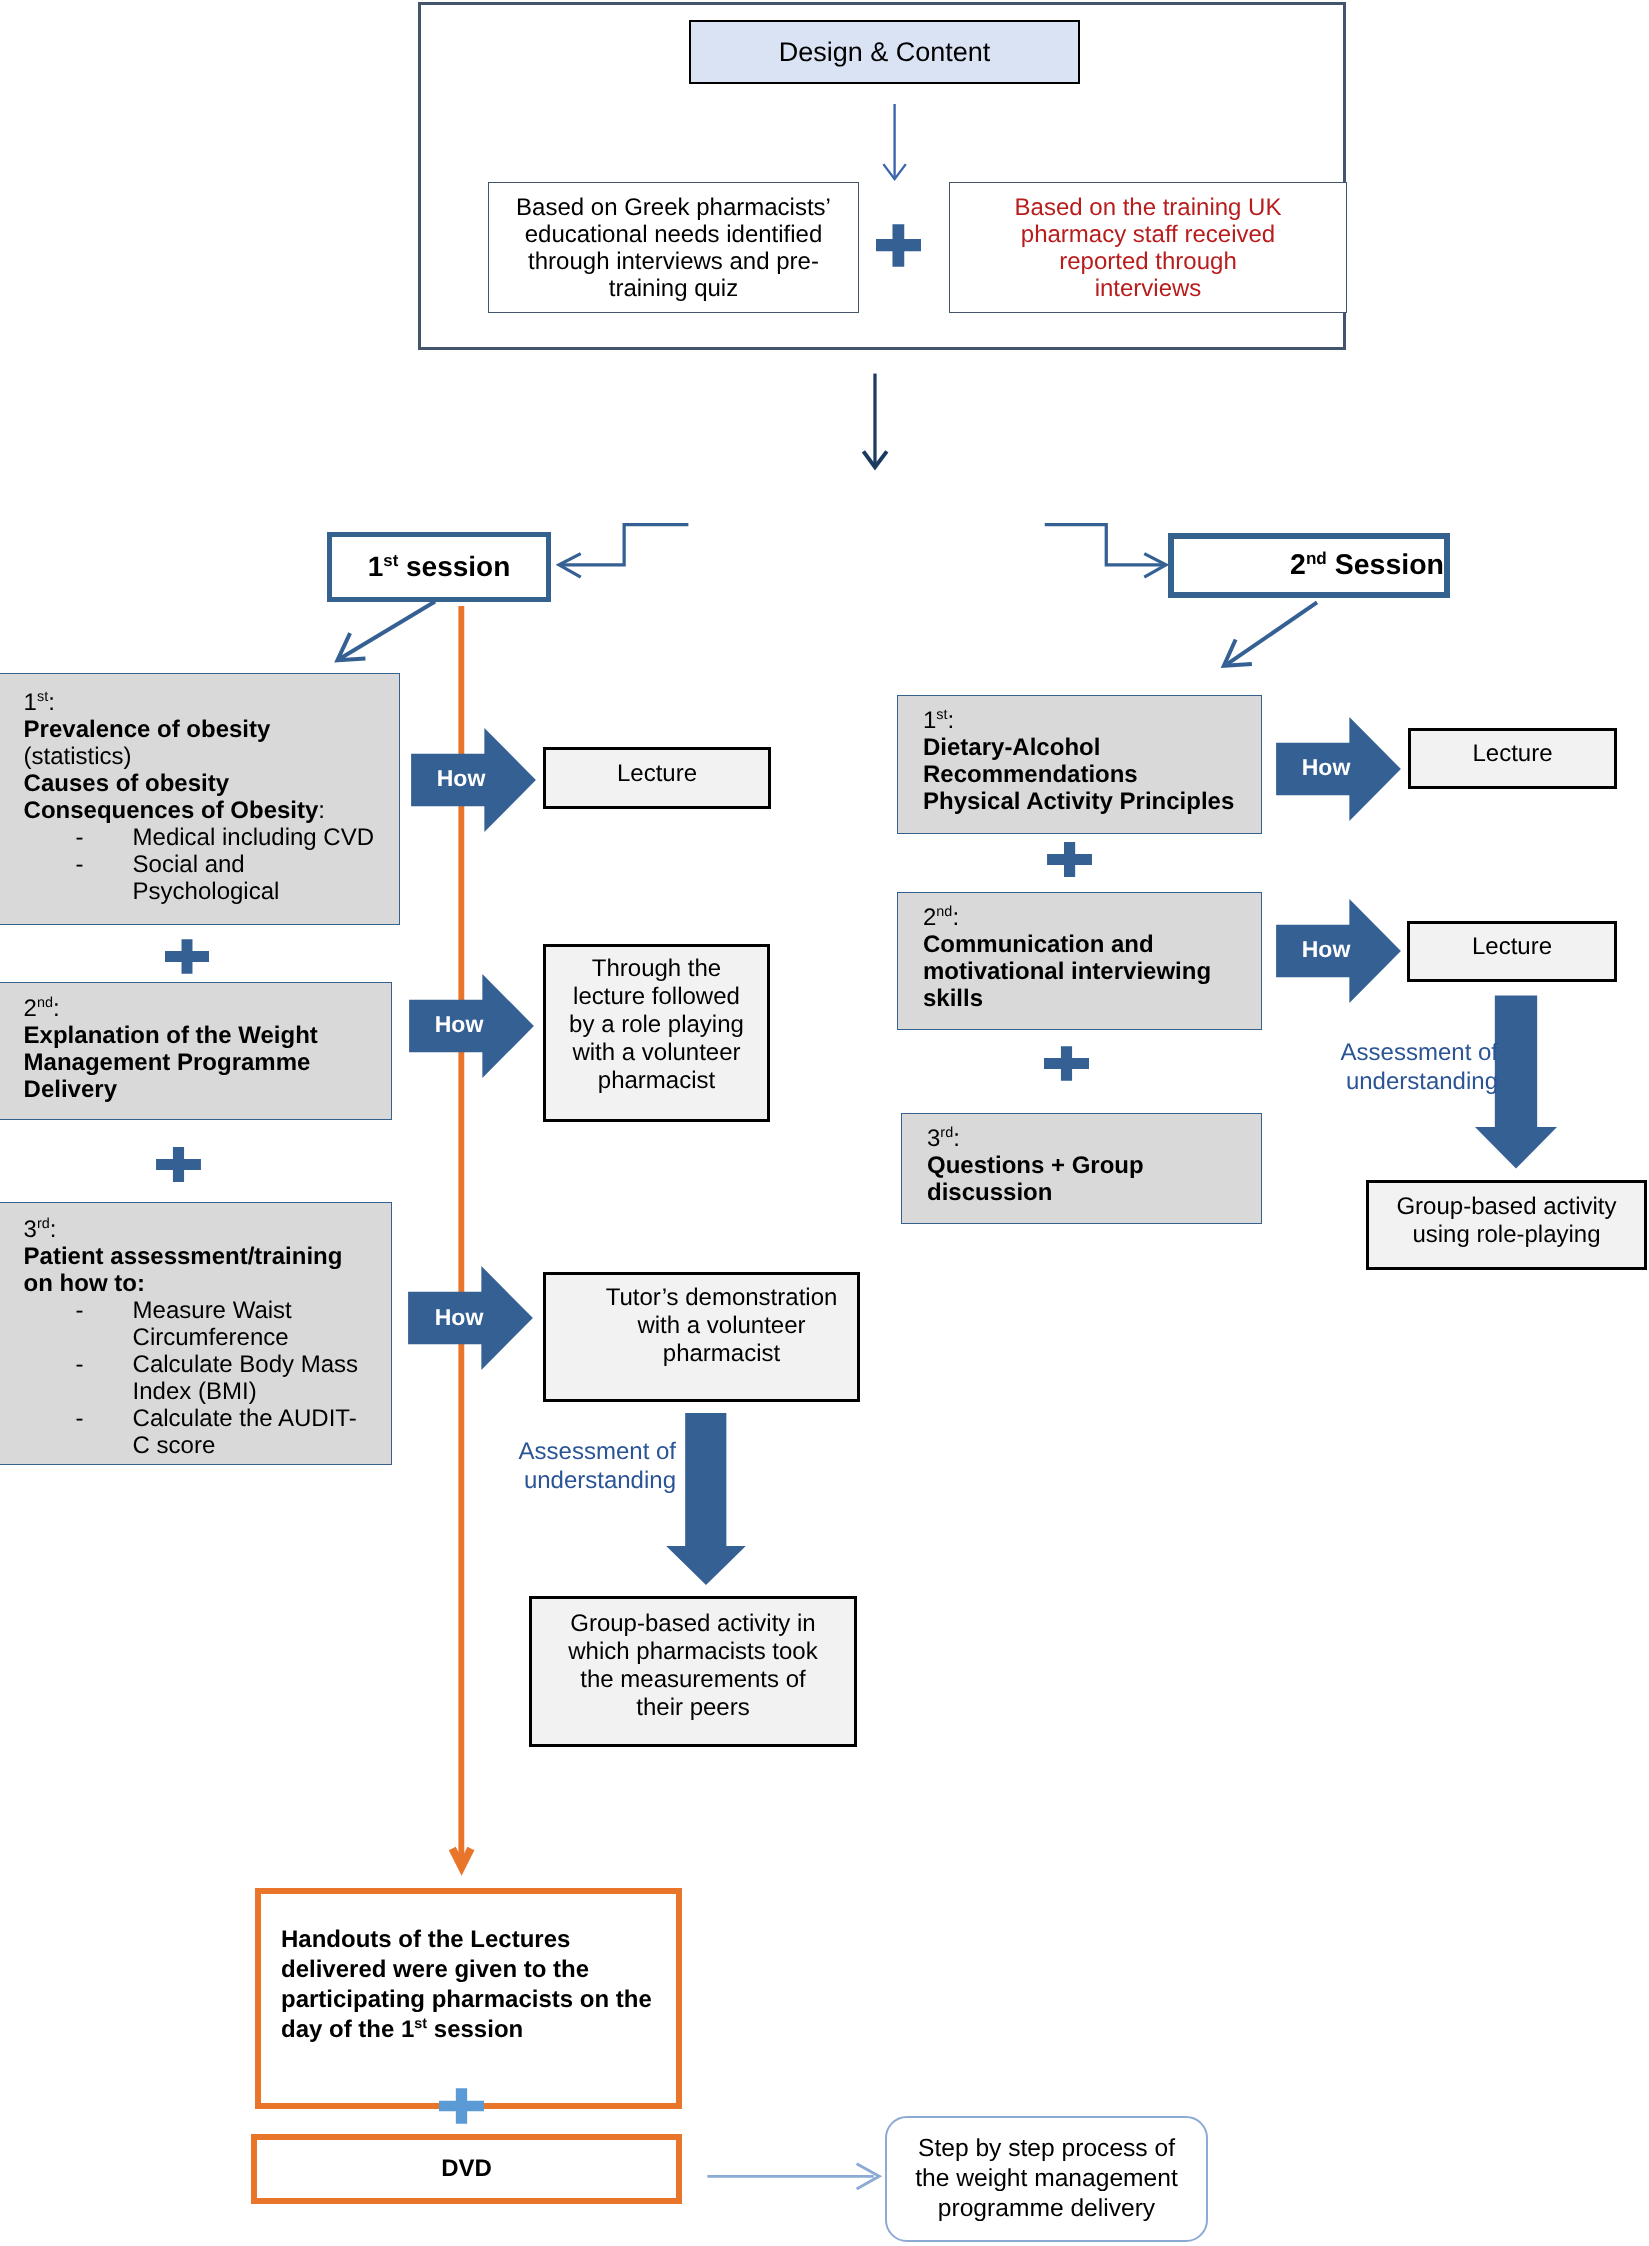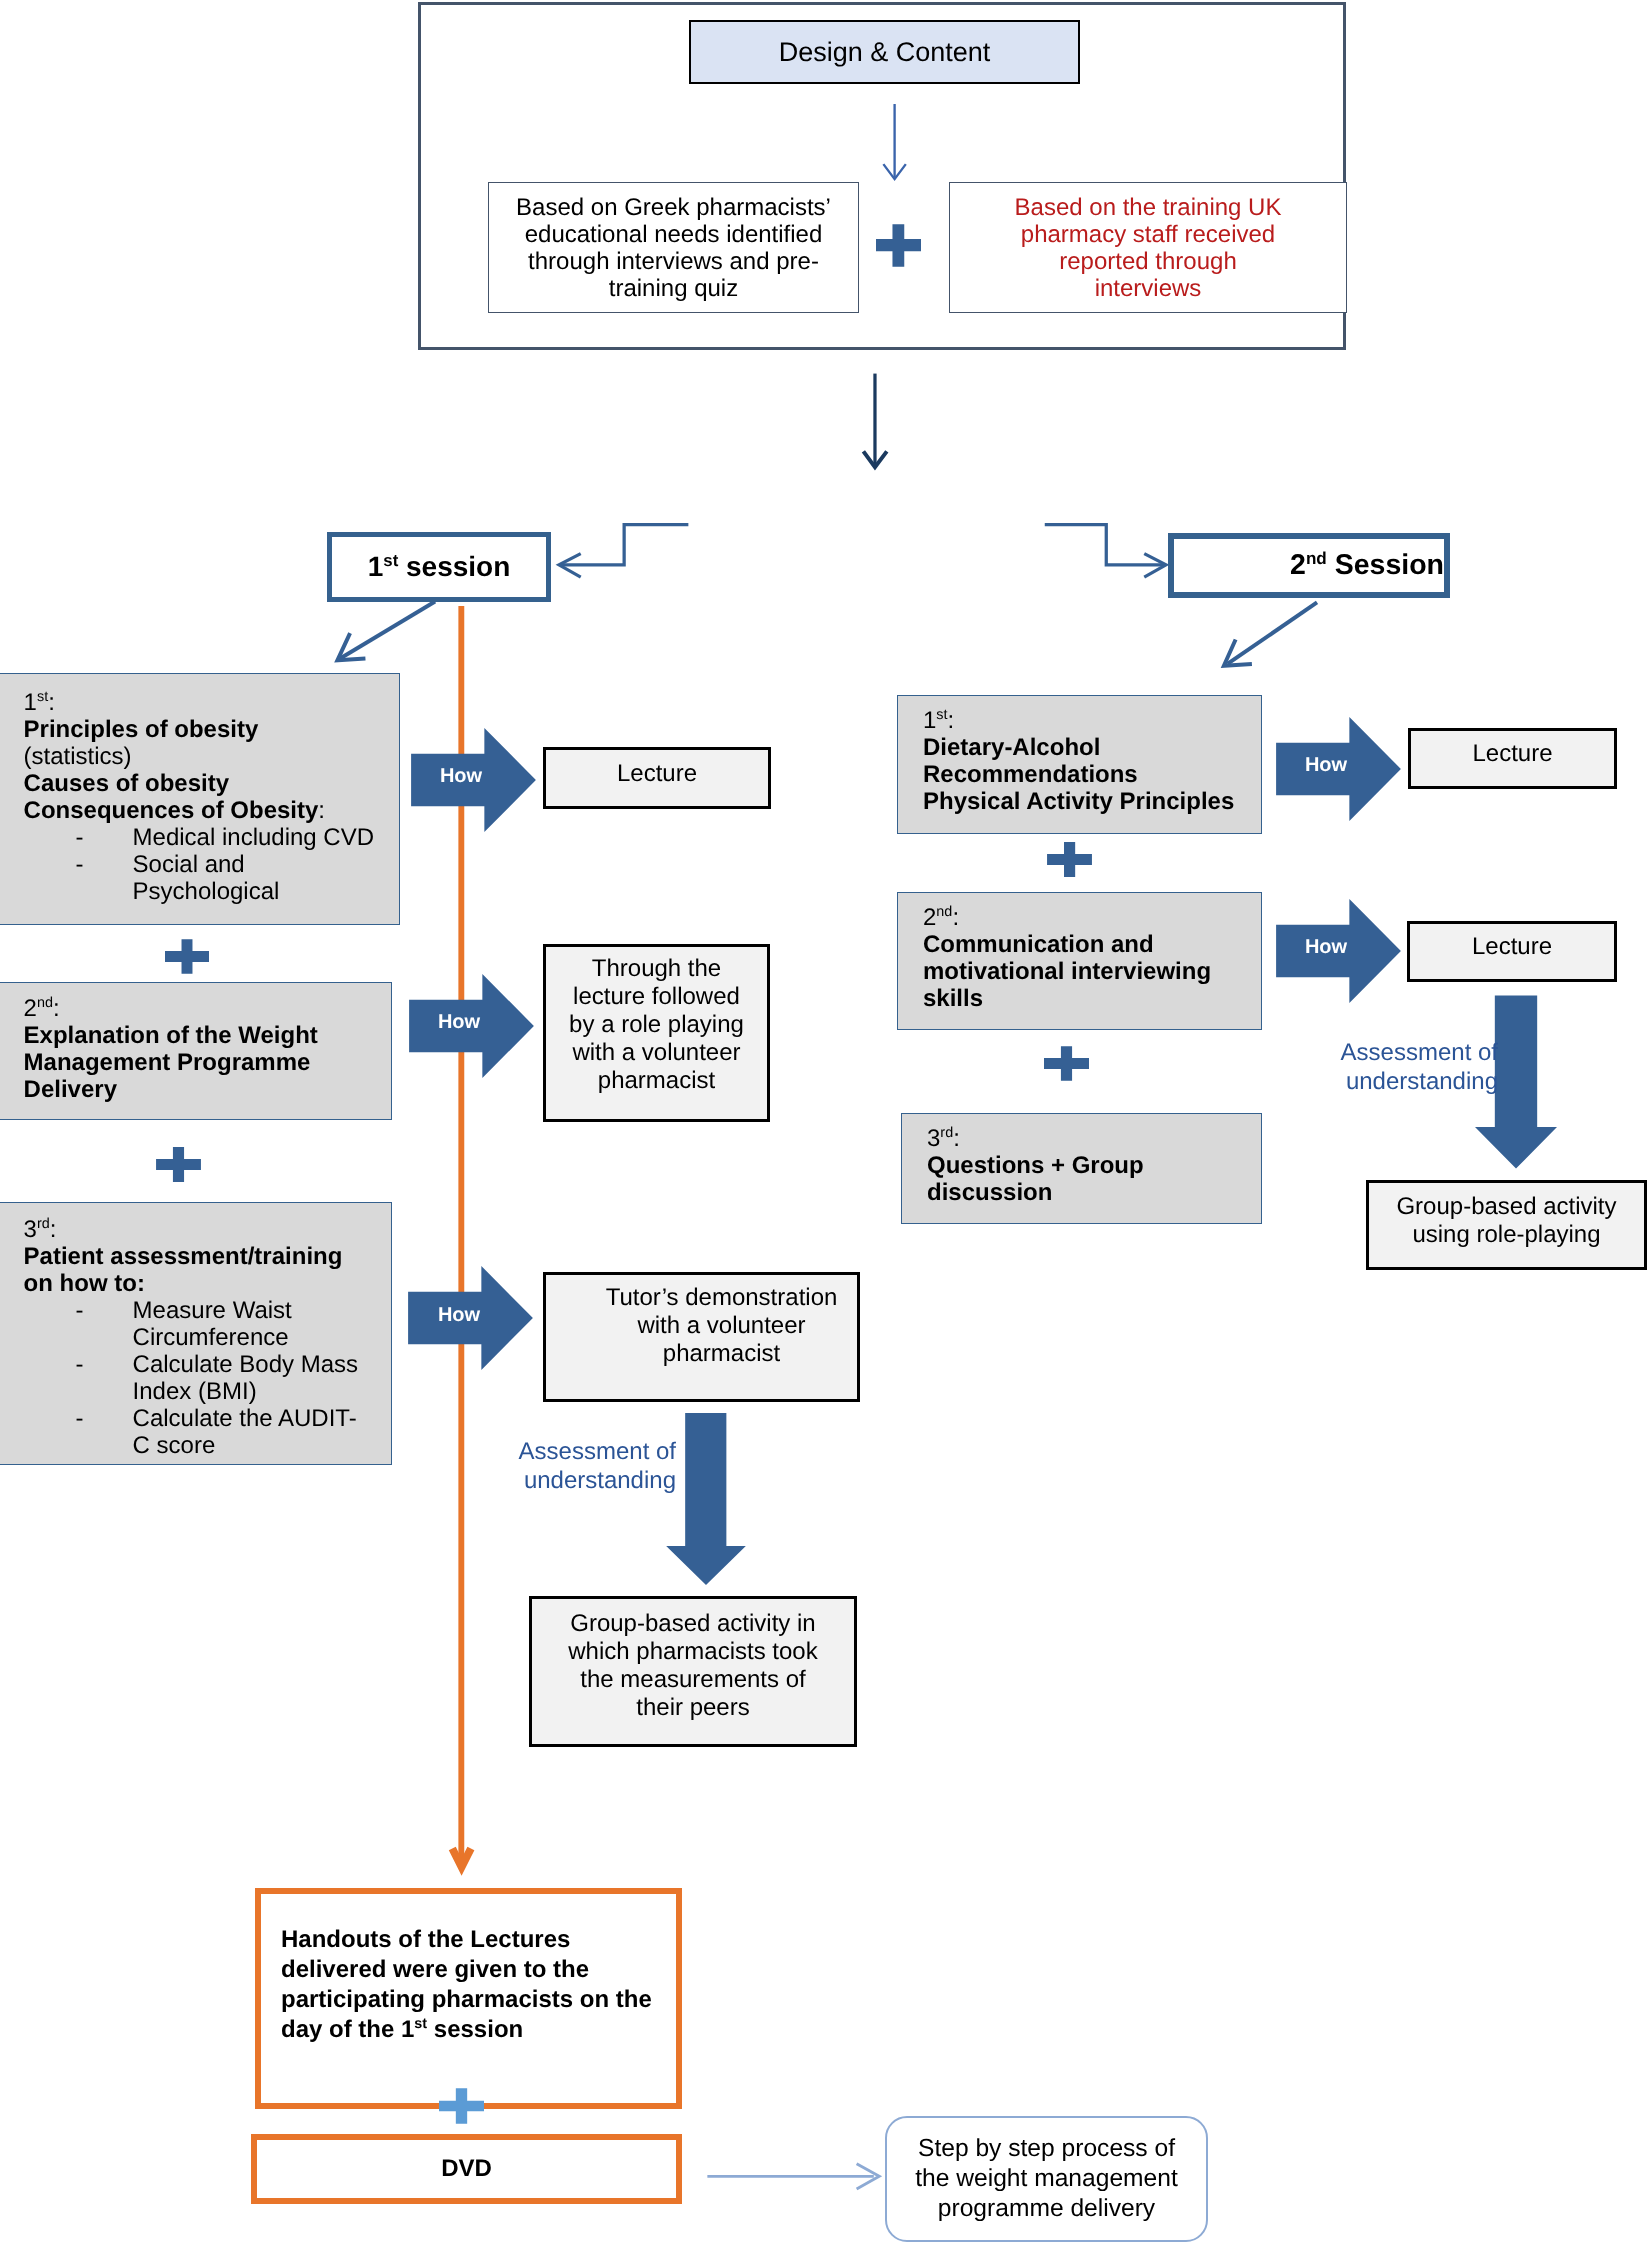--- a/index.html
+++ b/index.html
@@ -38,21 +38,21 @@
   #s2-box1 .inner,#s2-box2 .inner,#s2-box3 .inner{left:25px;top:11px;}
   .grey-box b{font-weight:bold;}
   .bl{display:flex;}
   .bl .dash{flex:0 0 109px;padding-left:52px;box-sizing:border-box;}
   .bl .btx{flex:1 1 auto;}
 
   
   .out-box{background:#f2f2f2;border:3.6px solid #000;color:#000;font-size:24px;line-height:28px;}
 
   
-  .how-lbl{position:absolute;color:#fff;font-weight:bold;font-size:20px;text-align:center;}
+  .how-lbl{position:absolute;color:#fff;font-weight:bold;font-size:23px;text-align:center;}
 
   
   .assess{position:absolute;color:#2b5496;font-weight:normal;font-size:24px;
           line-height:29px;text-align:right;}
 
   
   .orange-box{background:#fff;border:6.3px solid #e8752a;color:#000;font-size:24px;
               line-height:30px;font-weight:bold;}
   #dvd-output{background:#fff;border:2.7px solid #8daad4;border-radius:22px;color:#000;
               font-size:24.6px;line-height:30px;}
@@ -137,21 +137,21 @@
   <div class="abs ctr" id="session1-box">
     <span><span>1</span><sup>st</sup><span> session</span></span>
   </div>
   <div class="abs ctr" id="session2-box">
     <span><span>2</span><sup>nd</sup><span> Session</span></span>
   </div>
 
   <div class="abs grey-box" id="s1-box1" style="left:-1.8px;top:673px;width:402px;height:252px;">
     <div class="inner">
       <div><span>1</span><sup>st</sup><span>:</span></div>
-      <div><b>Principles of obesity</b></div>
+      <div><b>Prevalence of obesity</b></div>
       <div>(statistics)</div>
       <div><b>Causes of obesity</b></div>
       <div><b>Consequences of Obesity</b><span>:</span></div>
       <div class="bl">
         <span class="dash">-</span>
         <span class="btx">Medical including CVD</span>
       </div>
       <div class="bl">
         <span class="dash">-</span>
         <span class="btx"><span>Social and</span><br><span>Psychological</span></span>

